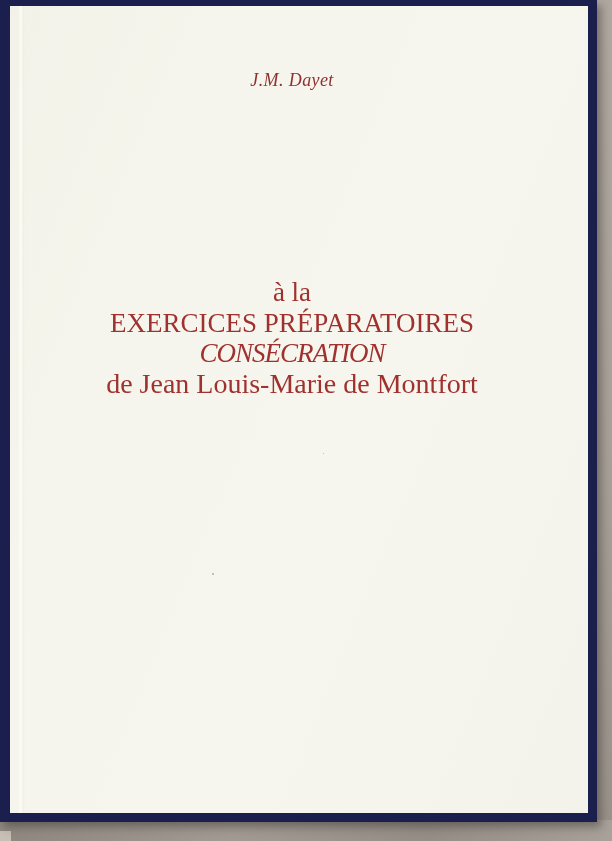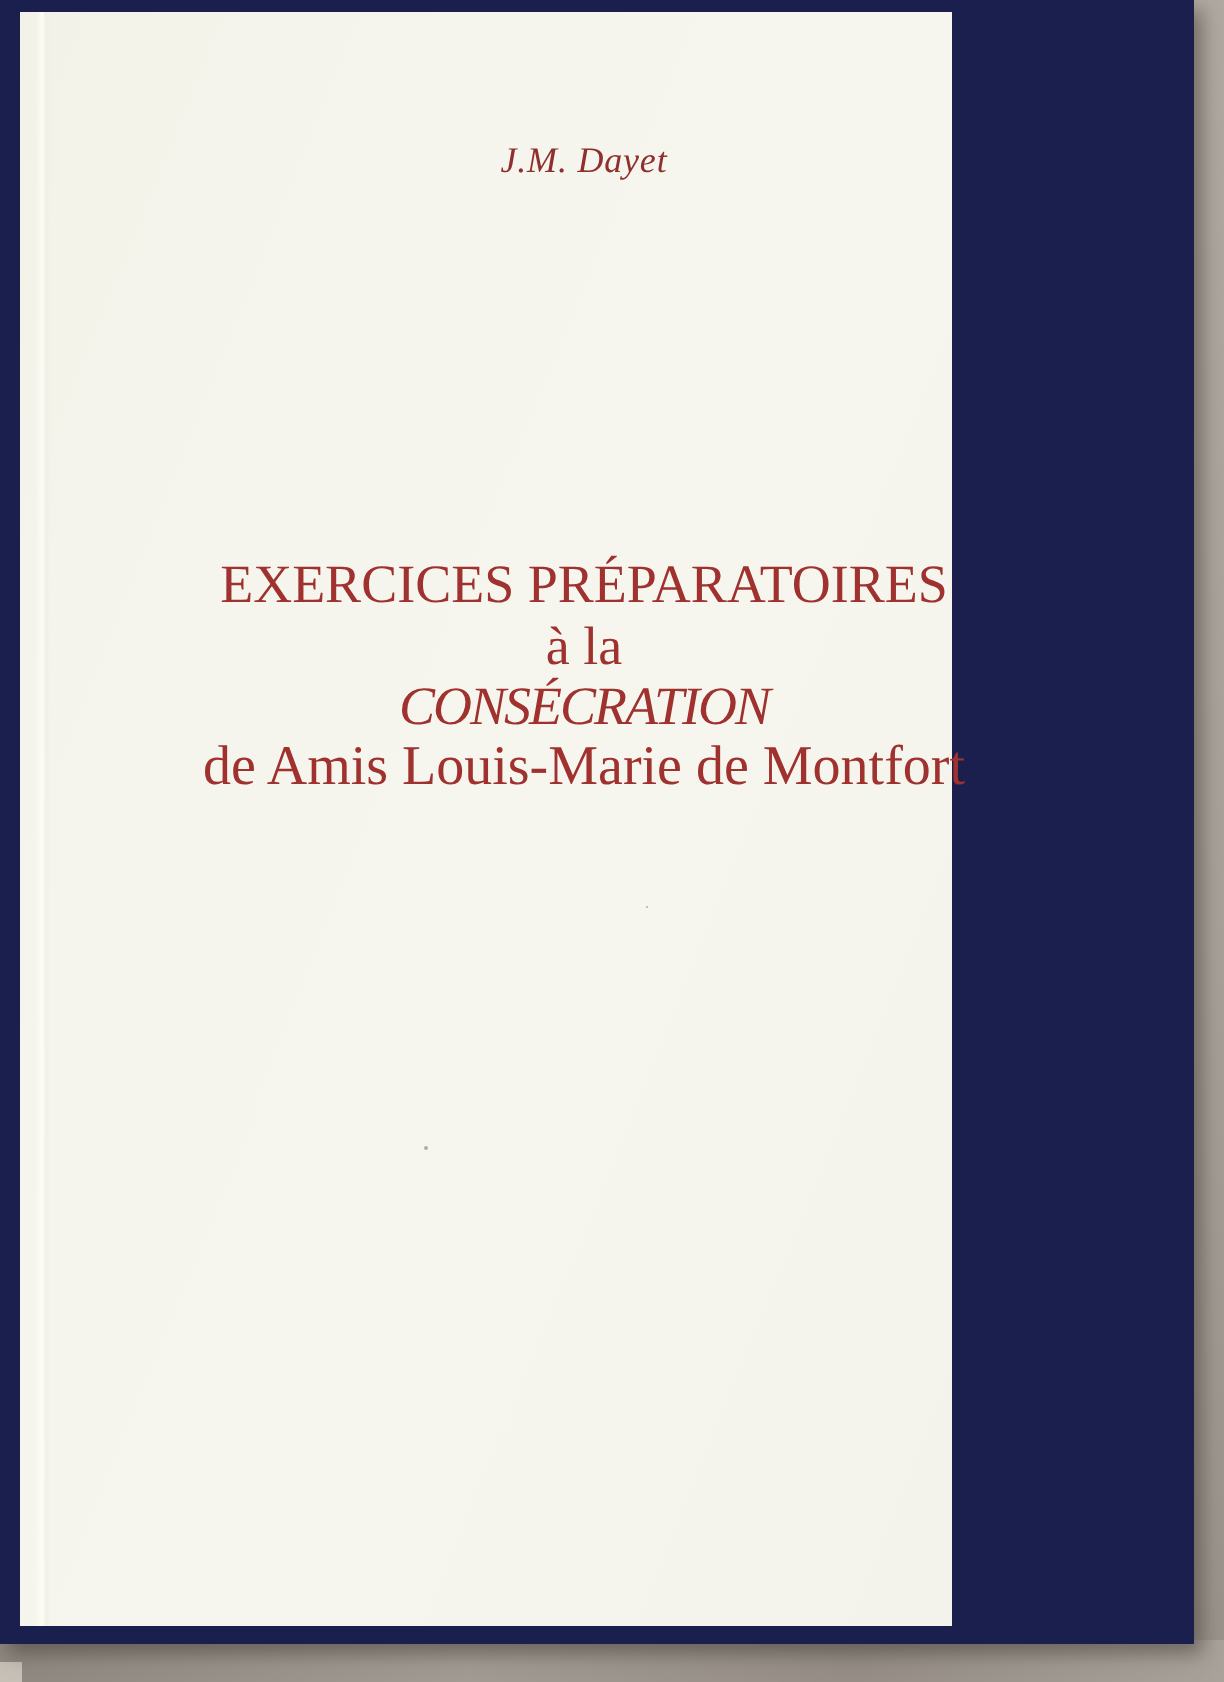--- a/index.html
+++ b/index.html
@@ -31,21 +31,21 @@
     background:#c6c0b7;
   }
   
   .frame{
     position:absolute;left:0;top:0;width:597px;height:822px;
     background:var(--frame-navy);
     box-shadow:4px 5px 9px rgba(66,60,54,0.55);
   }
   
   .cover{
-    position:absolute;left:10px;top:6px;width:466px;height:807px;
+    position:absolute;left:10px;top:6px;width:578px;height:807px;
     background:linear-gradient(112deg,#f3f2e9 0%,var(--cover-cream) 26%,#f7f6ee 60%,#f4f3eb 100%);
   }
   
   .crease{
     position:absolute;left:8px;top:0;bottom:0;width:7px;
     background:linear-gradient(90deg,rgba(255,255,255,0) 0%,rgba(254,253,247,0.85) 45%,rgba(236,234,223,0.45) 72%,rgba(255,255,255,0) 100%);
   }
   .speck{position:absolute;width:2px;height:2px;border-radius:50%;background:rgba(120,115,105,0.55);}
   .speck.s1{left:202px;top:567px;}
   .speck.s2{left:313px;top:447px;width:1px;height:1px;}
@@ -87,22 +87,22 @@
   <div class="cover">
     <div class="crease"></div>
     <div class="speck s1"></div>
     <div class="speck s2"></div>
 
     <div class="text-layer">
 
       <div class="author">J.M. Dayet</div>
 
       <div class="title-block">
+        <div class="title-line l3">à la</div>
         <div class="title-line l2">EXERCICES PRÉPARATOIRES</div>
-        <div class="title-line l3">à la</div>
         <div class="title-line l4">CONSÉCRATION</div>
-        <div class="title-line l5">de Amis Louis-Marie de Montfort</div>
+        <div class="title-line l5">de Jean Louis-Marie de Montfort</div>
       </div>
 
 
     </div>
   </div>
 </div>
 
 </body></html>

